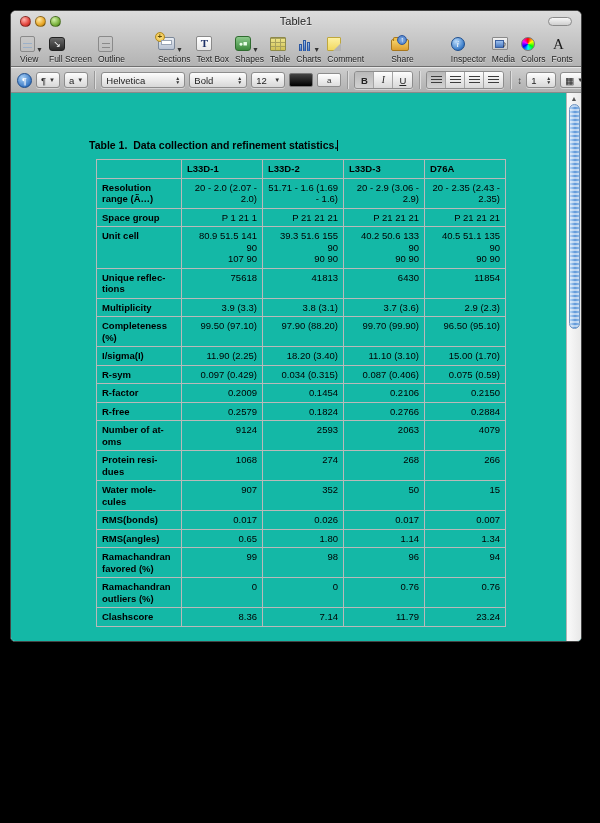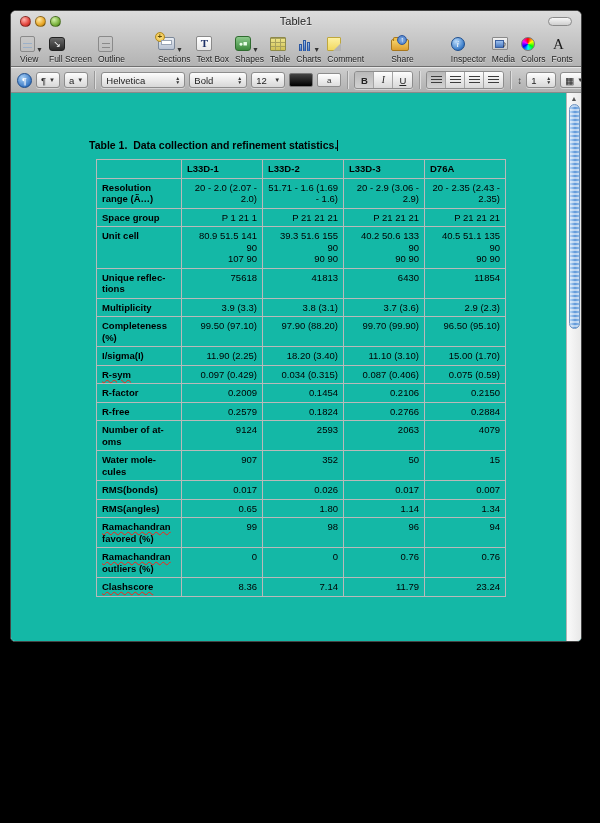--- a/index.html
+++ b/index.html
@@ -76,21 +76,21 @@
   .content{position:relative;height:681px;background:#14b8a6;overflow:hidden;}
   .doc-title{position:absolute;left:78px;top:46px;font-size:10.5px;font-weight:bold;color:#000;white-space:pre-wrap;}
   .caret{display:inline-block;width:1px;height:11px;background:#000;vertical-align:-2px;}
   table.stats{position:absolute;left:78px;top:66px;width:409px;border-collapse:collapse;table-layout:fixed;margin-left:7px;}
   table.stats col.c0{width:85px;}
   table.stats col.cn{width:81px;}
   table.stats td,table.stats th{border:1px solid #b9b9b9;padding:3px 5px;font-size:9.5px;line-height:11.5px;vertical-align:top;white-space:pre-line;color:#000;}
   table.stats th{font-weight:bold;text-align:left;}
   td.lbl{font-weight:bold;text-align:left;}
   td.val{text-align:right;font-weight:normal;}
-  .misspell{text-decoration:underline;text-decoration-style:wavy;text-decoration-color:#ff2015;text-decoration-thickness:1px;text-underline-offset:1px;}
+  .misspell{text-decoration-style:wavy;text-decoration-color:#ff2015;text-decoration-thickness:1px;text-underline-offset:1px;}
   
   .vscroll{position:absolute;top:0;right:0;width:15px;height:681px;background:linear-gradient(90deg,#fafafa,#e8e8e8);border-left:1px solid #b5b5b5;}
   .sb-arrow{position:absolute;left:0;width:14px;height:11px;font-size:7px;color:#555;text-align:center;line-height:11px;}
   .sb-up{top:0;}
   .sb-down{bottom:0;}
   .sb-thumb{position:absolute;left:1.5px;top:11px;width:11px;height:225px;border-radius:6px;background:repeating-linear-gradient(180deg,rgba(255,255,255,.55) 0 2px,rgba(255,255,255,0) 2px 4px),linear-gradient(90deg,#b7d7f7,#5f97d8 55%,#8db9e8);border:1px solid #6f94c0;}
   
   .statusbar{height:17px;background:linear-gradient(#e0e0e0,#bcbcbc);border-top:1px solid #8d8d8d;display:flex;align-items:center;padding:0 4px;gap:6px;position:relative;font-size:9px;color:#222;}
   .st-box{height:13px;border:1px solid #979797;border-radius:7px;background:linear-gradient(#fdfdfd,#dcdcdc);display:flex;align-items:center;padding:0 7px;gap:3px;}
   .st-stepper{display:flex;flex-direction:column;font-size:4.5px;line-height:4px;color:#444;}
@@ -378,20 +378,27 @@
             <td class="val">0.2884</td>
           </tr>
           <tr>
             <td class="lbl"><span>Number of at-</span><br><span>oms</span></td>
             <td class="val">9124</td>
             <td class="val">2593</td>
             <td class="val">2063</td>
             <td class="val">4079</td>
           </tr>
           <tr>
+            <td class="lbl"><span>Protein resi-</span><br><span>dues</span></td>
+            <td class="val">1068</td>
+            <td class="val">274</td>
+            <td class="val">268</td>
+            <td class="val">266</td>
+          </tr>
+          <tr>
             <td class="lbl"><span>Water mole-</span><br><span>cules</span></td>
             <td class="val">907</td>
             <td class="val">352</td>
             <td class="val">50</td>
             <td class="val">15</td>
           </tr>
           <tr>
             <td class="lbl"><span>RMS(bonds)</span></td>
             <td class="val">0.017</td>
             <td class="val">0.026</td>

